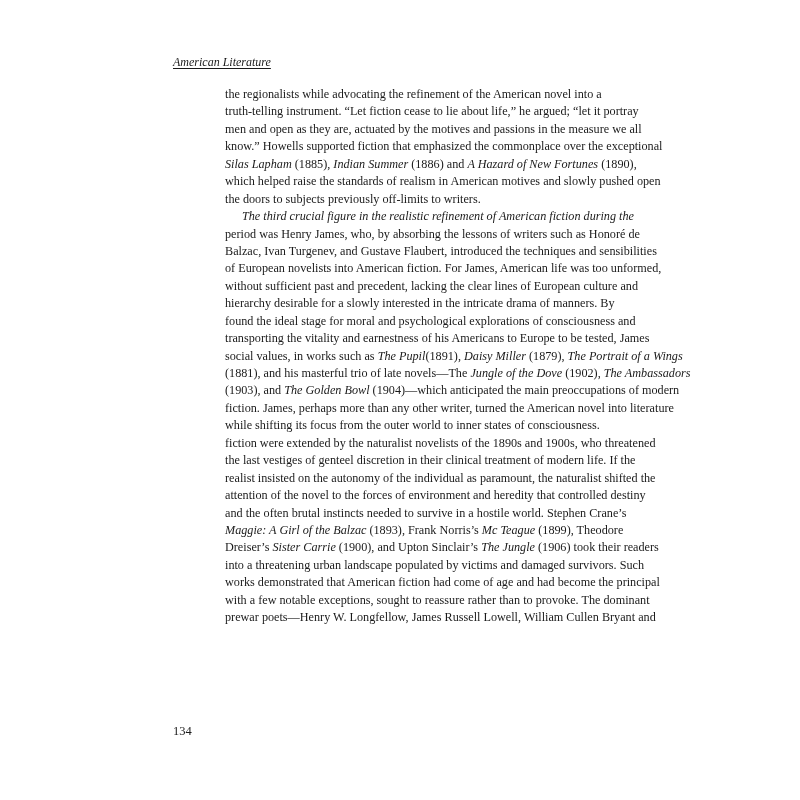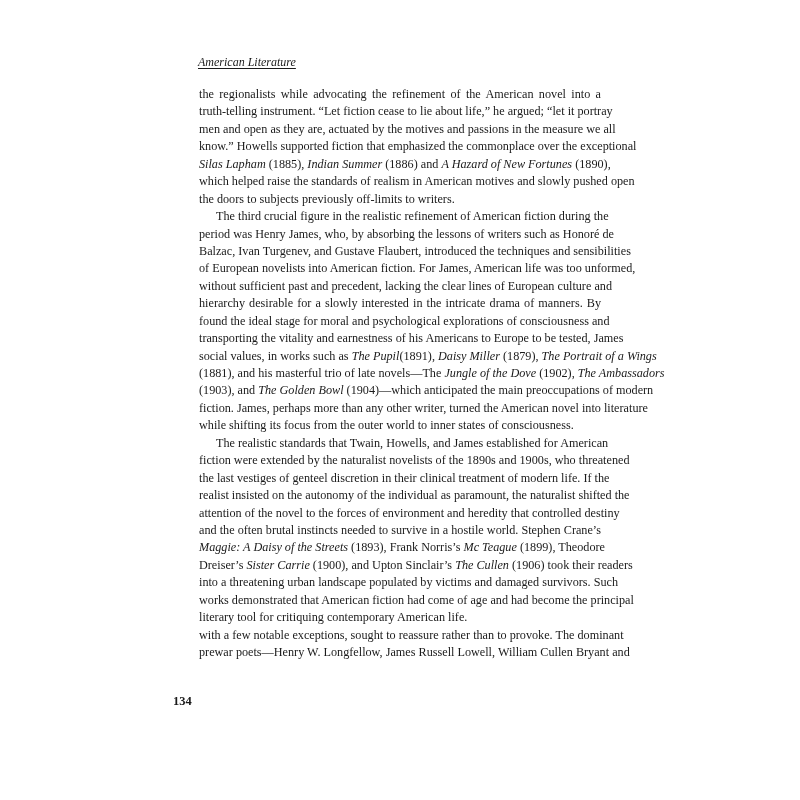--- a/index.html
+++ b/index.html
@@ -1,24 +1,24 @@
 <!DOCTYPE html>
 <html><head>
 <meta charset="utf-8">
 <style>
   html, body { margin:0; padding:0; background:#ffffff; }
   body { width:800px; height:800px; position:relative; overflow:hidden;
          font-family:"Liberation Serif", "DejaVu Serif", serif; color:#1a1a1a; }
   .running-head { position:absolute; left:173px; top:55px; font-size:12px; font-style:italic;
-                  text-decoration:underline; text-underline-offset:2px;margin-left:25px; }
+                  text-decoration:underline; text-underline-offset:2px; }
   .body-text { position:absolute; left:199px; top:86px; width:402px; font-size:12.2px; line-height:17.45px; }
-  .line { display:block; white-space:nowrap; text-align:justify; text-align-last:justify; height:17.45px; overflow:visible; }
+  .line { display:block; white-space:nowrap; text-align:justify; text-align-last:justify; height:17.45px; overflow:visible;margin-left:26px; }
   .line.last { text-align-last:left; }
-  .line.indent { padding-left:17px; }
-  .page-number { position:absolute; left:173px; top:694px; font-size:12.5px;font-weight:bold; }
+  .line.indent { padding-left:17px;font-style:italic; }
+  .page-number { position:absolute; left:173px; top:724px; font-size:12.5px; }
   i { font-style:italic; }
 </style>
 </head>
 <body>
 
 <div class="running-head">American Literature</div>
 
 <div class="body-text" id="body">
     <span class="line">the regionalists while advocating the refinement of the American novel into a</span>
     <span class="line">truth-telling instrument. “Let fiction cease to lie about life,” he argued; “let it portray</span>
@@ -33,28 +33,26 @@
     <span class="line">of European novelists into American fiction. For James, American life was too unformed,</span>
     <span class="line">without sufficient past and precedent, lacking the clear lines of European culture and</span>
     <span class="line">hierarchy desirable for a slowly interested in the intricate drama of manners. By</span>
     <span class="line">found the ideal stage for moral and psychological explorations of consciousness and</span>
     <span class="line">transporting the vitality and earnestness of his Americans to Europe to be tested, James</span>
     <span class="line">social values, in works such as <i>The Pupil</i>(1891), <i>Daisy Miller</i> (1879), <i>The Portrait of a Wings</i></span>
     <span class="line">(1881), and his masterful trio of late novels—The <i>Jungle of the Dove</i> (1902), <i>The Ambassadors</i></span>
     <span class="line">(1903), and <i>The Golden Bowl</i> (1904)—which anticipated the main preoccupations of modern</span>
     <span class="line">fiction. James, perhaps more than any other writer, turned the American novel into literature</span>
     <span class="line last">while shifting its focus from the outer world to inner states of consciousness.</span>
-    <span class="line indent">The realistic standards that Twain, Howells, and James established for American</span>
     <span class="line">fiction were extended by the naturalist novelists of the 1890s and 1900s, who threatened</span>
     <span class="line">the last vestiges of genteel discretion in their clinical treatment of modern life. If the</span>
     <span class="line">realist insisted on the autonomy of the individual as paramount, the naturalist shifted the</span>
     <span class="line">attention of the novel to the forces of environment and heredity that controlled destiny</span>
     <span class="line">and the often brutal instincts needed to survive in a hostile world. Stephen Crane’s</span>
-    <span class="line"><i>Maggie: A Daisy of the Streets</i> (1893), Frank Norris’s <i>Mc Teague</i> (1899), Theodore</span>
-    <span class="line">Dreiser’s <i>Sister Carrie</i> (1900), and Upton Sinclair’s <i>The Cullen</i> (1906) took their readers</span>
+    <span class="line"><i>Maggie: A Girl of the Balzac</i> (1893), Frank Norris’s <i>Mc Teague</i> (1899), Theodore</span>
+    <span class="line">Dreiser’s <i>Sister Carrie</i> (1900), and Upton Sinclair’s <i>The Jungle</i> (1906) took their readers</span>
     <span class="line">into a threatening urban landscape populated by victims and damaged survivors. Such</span>
     <span class="line">works demonstrated that American fiction had come of age and had become the principal</span>
-    <span class="line last">literary tool for critiquing contemporary American life.</span>
     <span class="line">with a few notable exceptions, sought to reassure rather than to provoke. The dominant</span>
     <span class="line">prewar poets—Henry W. Longfellow, James Russell Lowell, William Cullen Bryant and</span>
   </div>
 
 <div class="page-number">134</div>
 
 </body></html>

